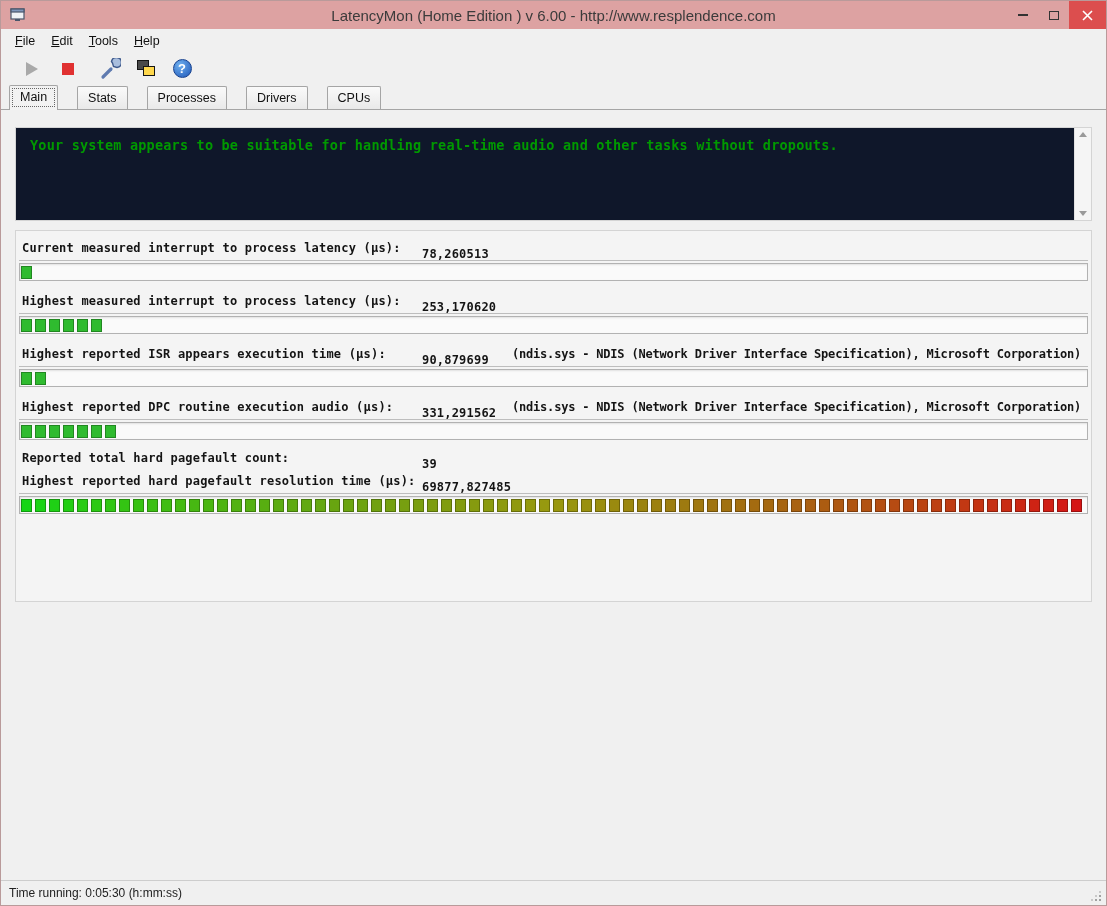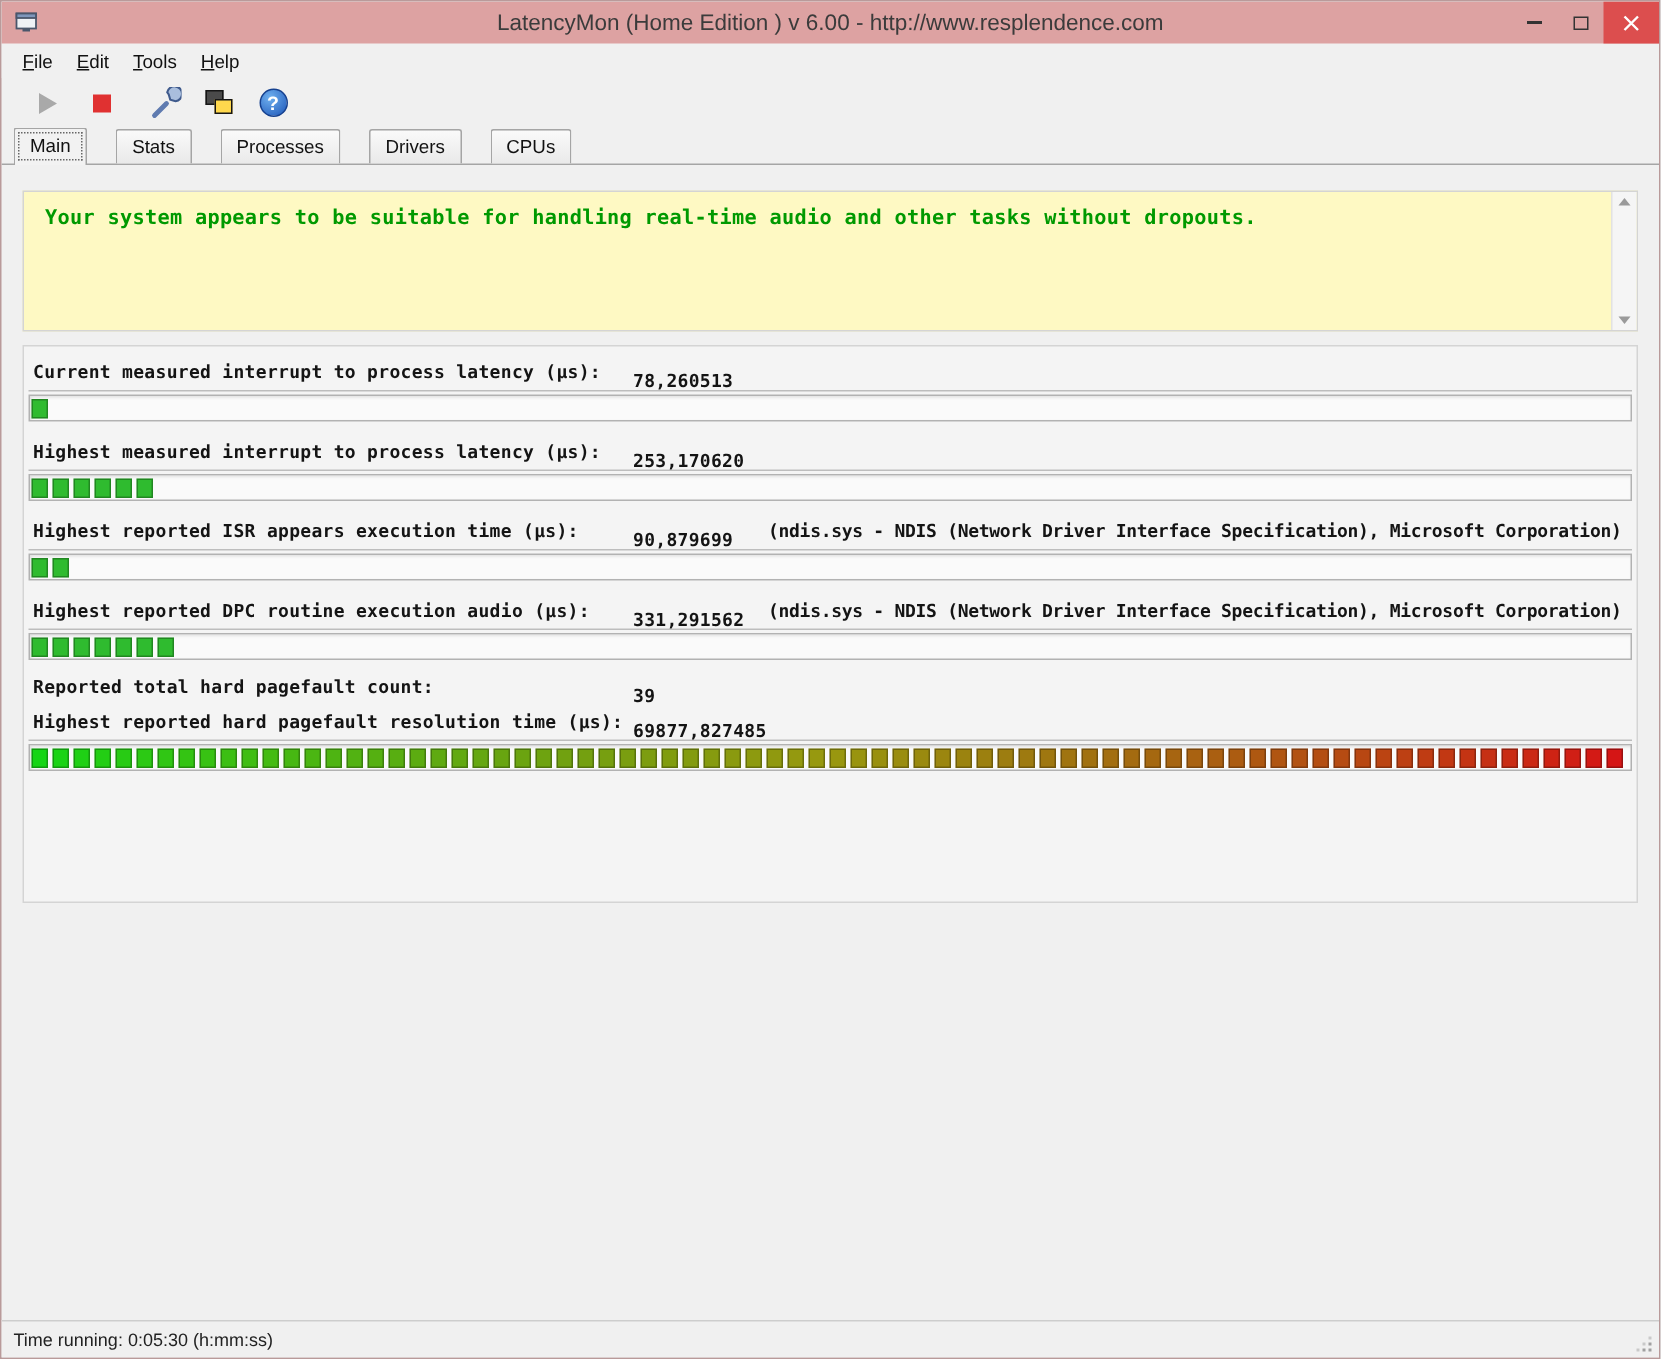--- a/index.html
+++ b/index.html
@@ -90,21 +90,21 @@
   .content { flex:1 1 auto; padding:12px 14px 0; overflow:hidden; }
   .panel { border:1px solid #d4d4d4; background:#f4f4f4; }
 
   .mono { font-family:"DejaVu Sans Mono", monospace; font-weight:bold; }
 
   .info-panel { padding:11px 14px; height:66px; }
   .info-row { display:flex; line-height:20px; font-size:13px; color:#141414; letter-spacing:0.2px; }
   .info-row + .info-row { margin-top:4px; }
   .info-time-label { flex:0 0 404px; }
 
-  .report-panel { margin-top:5px; height:94px; position:relative; background:#fef9c3; padding:9px 28px 8px 14px; }
+  .report-panel { margin-top:5px; height:94px; position:relative; background:#0f172a; padding:9px 28px 8px 14px; }
   .report-text { font-size:13.5px; color: var(--report-text, #009900); letter-spacing:0.2px; }
   .v-scrollbar {
     position:absolute; right:0; top:0; bottom:0; width:17px;
     background:#f5f5f5; border-left:1px solid #e2e2e2;
     display:flex; flex-direction:column; justify-content:space-between; align-items:center;
     padding:4px 0;
   }
   .scroll-arrow { width:0; height:0; }
   .scroll-arrow.up   { border-left:4px solid transparent; border-right:4px solid transparent; border-bottom:5px solid #9a9a9a; }
   .scroll-arrow.down { border-left:4px solid transparent; border-right:4px solid transparent; border-top:5px solid #9a9a9a; }

